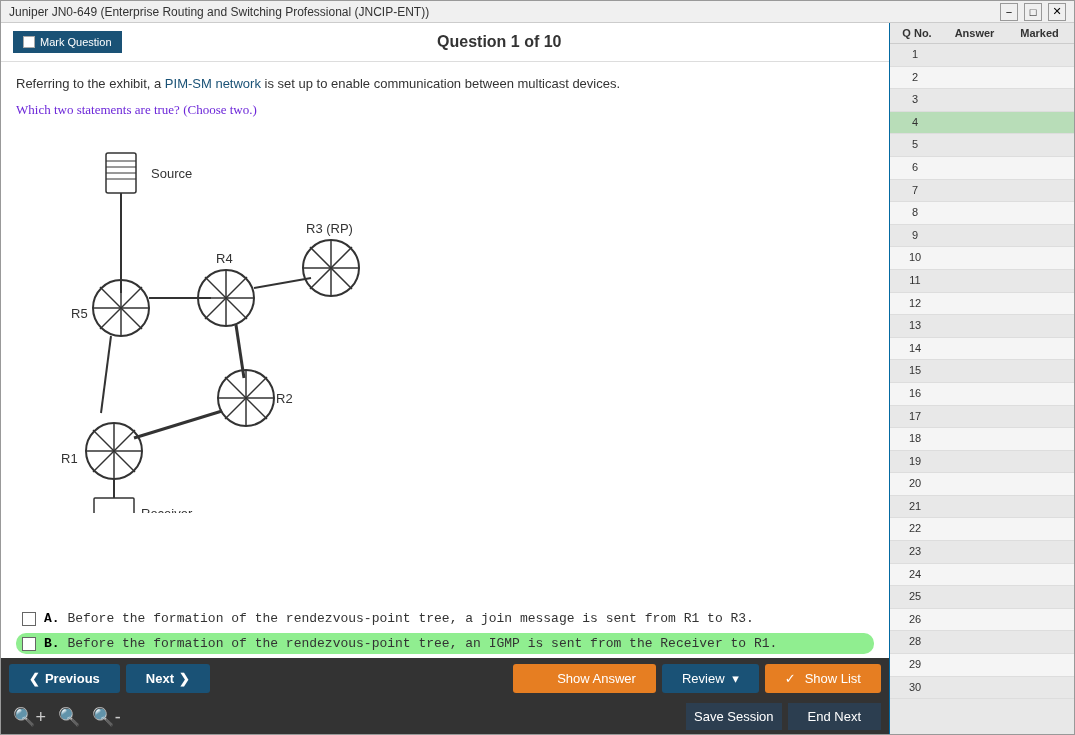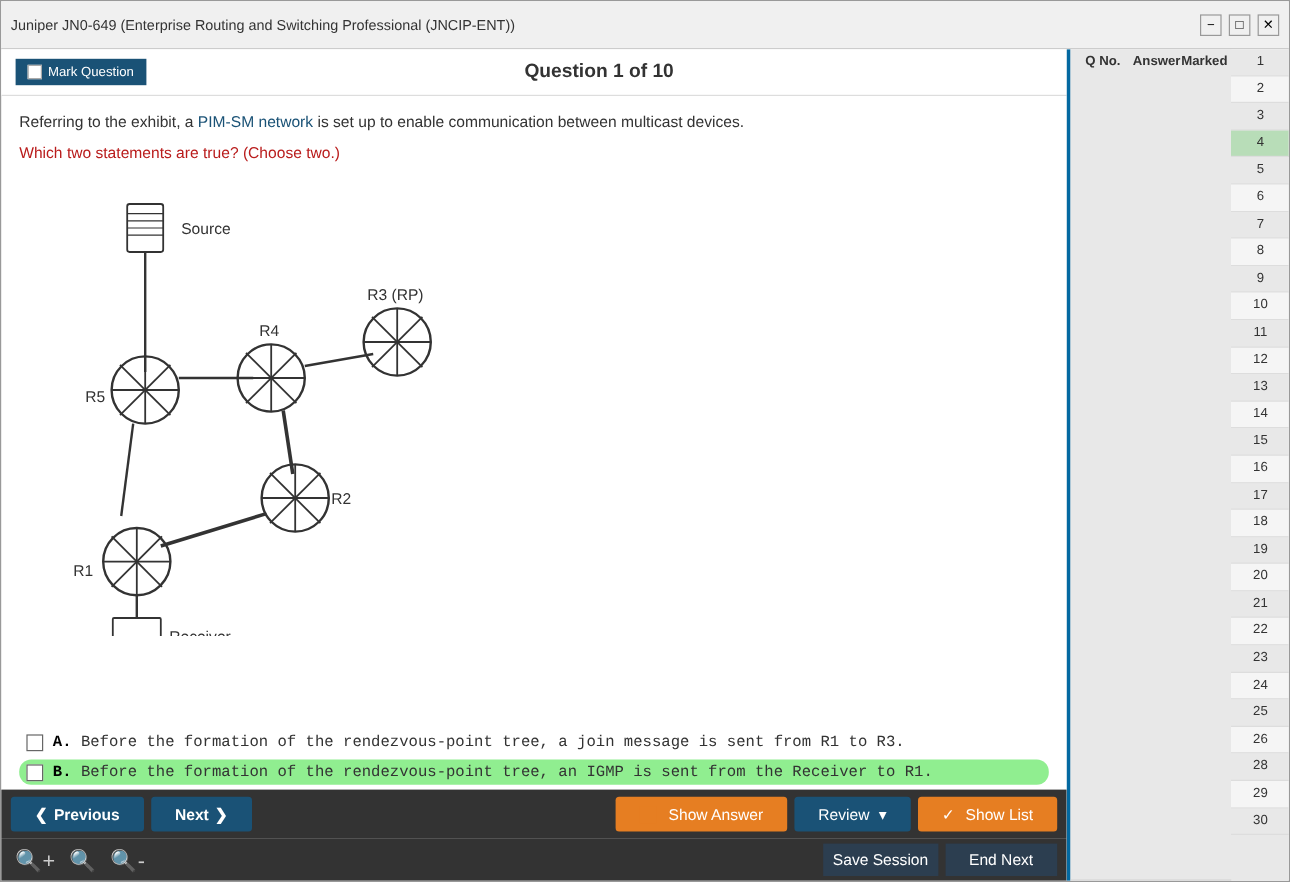--- a/index.html
+++ b/index.html
@@ -1,37 +1,37 @@
 <!DOCTYPE html>
 <html><head>
   <meta charset="utf-8">
   <style>
     * { box-sizing: border-box; margin: 0; padding: 0; }
     body { font-family: Arial, sans-serif; font-size: 13px; background: #f0f0f0; width: 1075px; height: 735px; overflow: hidden; }
     
     .window { width: 1075px; height: 735px; background: #fff; border: 1px solid #999; display: flex; flex-direction: column; }
     
-    .title-bar { background: #f0f0f0; border-bottom: 1px solid #ccc; padding: 5px 8px; display: flex; align-items: center; justify-content: space-between; height: 40px; }
+    .title-bar { background: #f0f0f0; border-bottom: 1px solid #ccc; padding: 5px 8px; display: flex; align-items: center; justify-content: space-between; height: 22px; }
     .title-bar-text { font-size: 12px; color: #333; }
     .title-bar-controls { display: flex; gap: 6px; }
     .title-btn { width: 18px; height: 18px; background: #f0f0f0; border: 1px solid #999; font-size: 11px; cursor: pointer; display: flex; align-items: center; justify-content: center; }
     
     .main-content { display: flex; flex: 1; overflow: hidden; }
     
     .left-panel { flex: 1; display: flex; flex-direction: column; padding: 0; overflow: hidden; }
     
     .header-bar { padding: 8px 12px; display: flex; align-items: center; border-bottom: 1px solid #ddd; background: #fff; }
     .mark-question-btn { background: #1a5276; color: white; border: none; padding: 5px 10px; font-size: 11px; cursor: pointer; display: flex; align-items: center; gap: 5px; }
     .mark-question-btn .checkbox-icon { width: 12px; height: 12px; background: #fff; border: 1px solid #aaa; display: inline-block; }
     .question-title { flex: 1; text-align: center; font-size: 16px; font-weight: bold; color: #333; }
     
     .question-area { flex: 1; padding: 12px 15px; overflow-y: auto; }
     .question-text { font-size: 13px; color: #333; line-height: 1.5; margin-bottom: 8px; }
     .question-text a { color: #1a5276; text-decoration: none; }
-    .choose-text { color: #b91c1c; font-size: 13px; margin-bottom: 15px; }
+    .choose-text { color: #6d28d9; font-size: 13px; margin-bottom: 15px; font-family: Liberation Serif, serif; }
     
     .exhibit-area { margin: 10px 0; padding: 10px; }
     
     .answers-area { padding: 0 15px; font-family: Liberation Mono, monospace; }
     .answer-item { display: flex; align-items: center; margin-bottom: 4px; padding: 3px 6px; font-size: 13px; }
     .answer-item.highlighted { background: #90EE90; border-radius: 10px; }
     .answer-checkbox { width: 14px; height: 14px; border: 1px solid #666; background: #fff; margin-right: 8px; flex-shrink: 0; }
     .answer-label { font-size: 13px; color: #333; }
     .answer-label strong { color: #000; }
     
@@ -43,21 +43,21 @@
     .btn-show-answer { background: #e67e22; color: white; padding: 7px 20px; font-size: 13px; cursor: pointer; border: none; border-radius: 3px; display: flex; align-items: center; gap: 5px; }
     .btn-review { background: #1a5276; color: white; padding: 7px 20px; font-size: 13px; cursor: pointer; border: none; border-radius: 3px; text-align: center; }
     .btn-show-list { background: #e67e22; color: white; padding: 7px 20px; font-size: 13px; cursor: pointer; border: none; border-radius: 3px; display: flex; align-items: center; gap: 5px; }
     
     .bottom-bar2 { background: #333; padding: 4px 8px; display: flex; align-items: center; }
     .zoom-controls { display: flex; gap: 4px; }
     .zoom-btn { background: none; border: none; color: #ccc; font-size: 16px; cursor: pointer; padding: 2px 4px; }
     .btn-save { background: #2c3e50; color: white; padding: 6px 8px; font-size: 13px; cursor: pointer; border: none; margin-left: auto; margin-right: 6px; }
     .btn-end { background: #2c3e50; color: white; padding: 6px 20px; font-size: 13px; cursor: pointer; border: none; }
     
-    .right-panel { width: 185px; background: #e8e8e8; border-left: 3px solid #0369a1; display: flex; flex-direction: row; overflow: hidden; }
+    .right-panel { width: 185px; background: #e8e8e8; border-left: 1px solid #0369a1; display: flex; flex-direction: column; overflow: hidden; }
     .right-panel-header { display: grid; grid-template-columns: 50px 1fr 1fr; background: #e8e8e8; border-bottom: 1px solid #ccc; padding: 4px 2px; font-size: 11px; font-weight: bold; color: #333; }
     .right-panel-header div { text-align: center; }
     .question-list { flex: 1; overflow-y: auto; }
     .q-row { display: grid; grid-template-columns: 50px 1fr 1fr; font-size: 11px; color: #333; border-bottom: 1px solid #ddd; }
     .q-row div { padding: 2px 4px; text-align: center; line-height: 1.6; }
     .q-row.highlighted { background: #c8e6c9; }
     .q-row:nth-child(even) { background: #f5f5f5; }
     .q-row.highlighted:nth-child(even) { background: #b8ddb8; }
     
     

